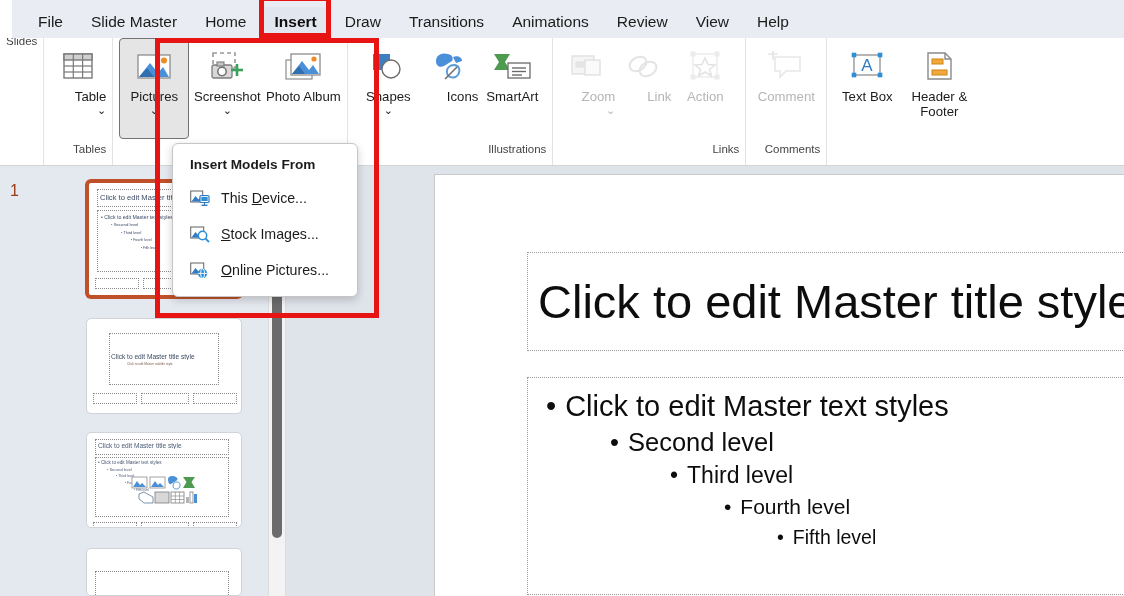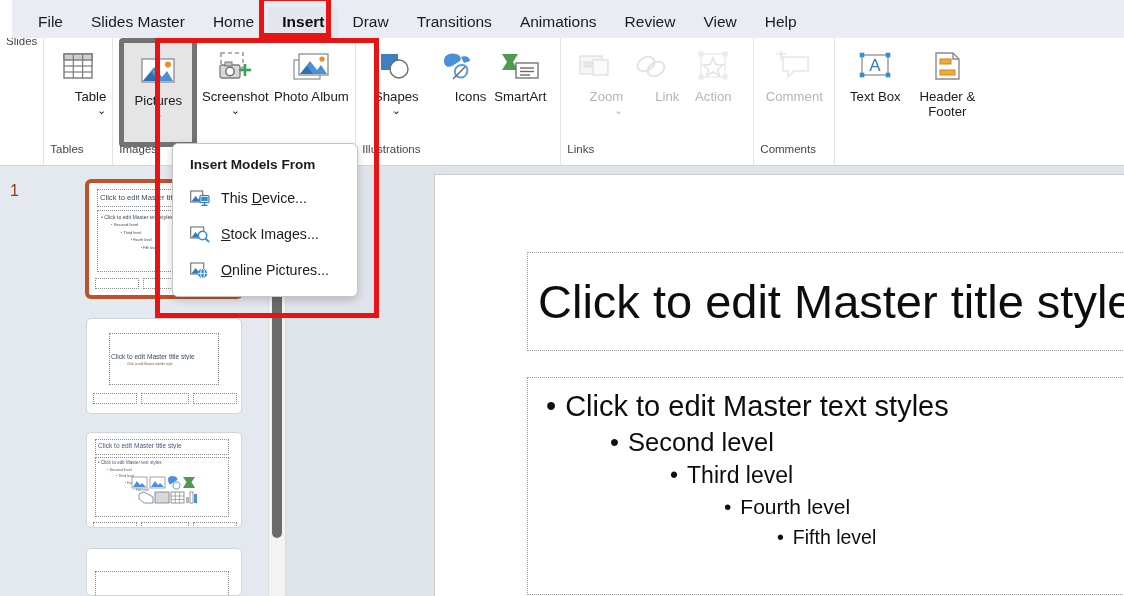--- a/index.html
+++ b/index.html
@@ -65,36 +65,36 @@
     padding: 0 6px;
   }
   .rgroup + .rgroup { border-left: 1px solid #e3e3e3; }
   .rgroup-items {
     height: 108px;
     display: flex; align-items: flex-start;
   }
   .rgroup-label {
     font-size: 11.5px;
     color: #444;
-    text-align: left;
+    text-align: right;
     width: 100%;
     margin-top: -3px;
   }
   .rbtn {
     width: 68px;
     min-height: 92px;
     padding-top: 8px;
     display: flex; flex-direction: column;
     align-items: center;
     border-radius: 4px;
     cursor: default;
   }
   .rbtn.wide { width: 76px; }
   .rbtn.narrow { width: 56px; align-items: flex-end; }
-  .rbtn.sel { background: #e5e5e5; border: 5px solid #737373; padding-top: 7px; }
+  .rbtn.sel { background: #e5e5e5; border: 1px solid #737373; padding-top: 7px; }
   .rbtn .ico {
     height: 40px; width: 100%;
     display: flex; align-items: center; justify-content: center;
   }
   .rbtn .lbl {
     font-size: 13.2px;
     color: #1b1b1b;
     line-height: 15px;
     text-align: center;
     margin-top: 3px;
@@ -250,21 +250,21 @@
   .lv5 { font-size: 19.5px; margin-left: 235px; line-height: 30px; }
 </style>
 </head>
 <body>
 
 <div id="app">
 
   <div class="tabbar">
     <div class="tabstrip" id="tabstrip">
         <div class="tab">File</div>
-        <div class="tab">Slides Master</div>
+        <div class="tab">Slide Master</div>
         <div class="tab">Home</div>
         <div class="tab active">Insert</div>
         <div class="tab">Draw</div>
         <div class="tab">Transitions</div>
         <div class="tab">Animations</div>
         <div class="tab">Review</div>
         <div class="tab">View</div>
         <div class="tab">Help</div>
       </div>
   </div>

